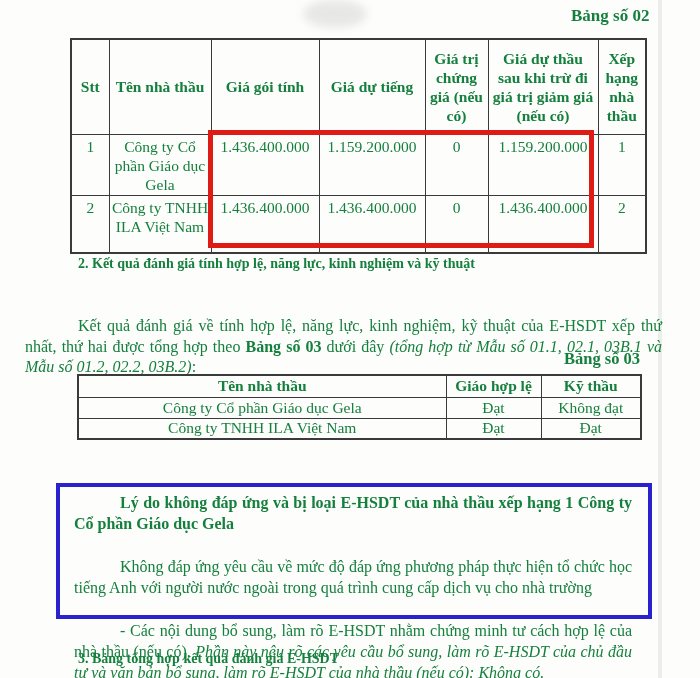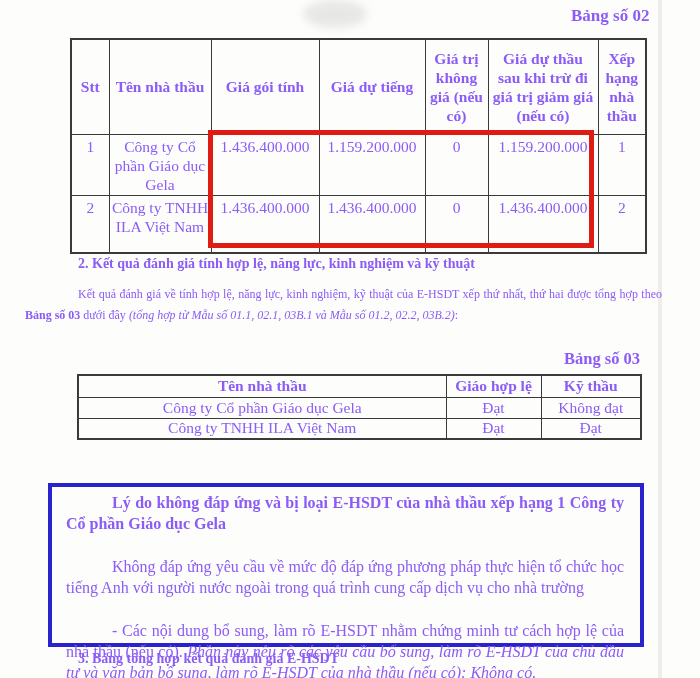--- a/index.html
+++ b/index.html
@@ -1,20 +1,20 @@
 <!DOCTYPE html>
 <html lang="vi"><head>
 <meta charset="utf-8">
 <style>
   * { margin:0; padding:0; box-sizing:border-box; }
   body { background:#fdfdfc; }
   .page {
     position:relative; width:700px; height:678px;
     background:#fdfdfc; overflow:hidden;
-    font-family:"Liberation Serif", serif; color:#8b5cf6;
+    font-family:"Liberation Serif", serif; color:#15803d;
   }
   .smudge {
     position:absolute; left:303px; top:0; width:64px; height:28px;
     background:#c8c8c4; opacity:.4; filter:blur(4px); border-radius:50%;
   }
   .scan-streak {
     position:absolute; left:658px; top:0; width:4px; height:678px;
     background:#e9e9e5; opacity:.8;
   }
   .banner { position:absolute; font-weight:bold; font-size:17px; white-space:nowrap; }
@@ -33,33 +33,33 @@
 
   .red-overlay {
     position:absolute; left:208px; top:130px; width:386px; height:118px;
     border:5px solid #de1c15; pointer-events:none;
   }
 
   .h-num { position:absolute; font-weight:bold; font-size:14px; white-space:nowrap; }
   .h2 { left:78px; top:256px; }
   .h3 { left:78px; top:651px; }
 
-  .para { position:absolute; left:25px; width:637px; font-size:12px; line-height:20.5px;
-          text-align:justify; text-indent:53px; }
+  .para { position:absolute; left:25px; width:637px; font-size:16px; line-height:20.5px;
+          text-align:justify; text-indent:53px;margin-top:32px; }
   .para-2 { top:284px; }
   .para-tm { top:444px; line-height:20px; }
 
   .tbl-03 { left:77px; top:374px; width:563px; border:2px solid #3a3a3a; }
   .tbl-03 th, .tbl-03 td { border:1px solid #3a3a3a; text-align:center; vertical-align:middle;
                            font-size:15.5px; padding:0 2px; }
   .tbl-03 th { font-weight:bold; height:22px; }
   .tbl-03 td { height:21px; }
 
   .blue-box {
-    position:absolute; left:48px; top:483px; width:596px; height:164px;
+    position:absolute; left:56px; top:483px; width:596px; height:136px;
     border:4px solid #2a22cc; padding:5px 16px 16px 14px; background:transparent;
   }
   .blue-box p { font-size:16px; line-height:21px; text-align:justify; text-indent:46px; }
   .blue-box p + p { margin-top:22px; }
 
   .seg-normal { font-style:normal; font-weight:normal; }
   .seg-bold { font-weight:bold; }
   .seg-italic { font-style:italic; }
 </style>
 </head>
@@ -81,21 +81,21 @@
         <col style="width:63px">
         <col style="width:110px">
         <col style="width:48px">
     </colgroup>
     <tbody>
         <tr class="hdr">
       <th>Stt</th>
       <th>Tên nhà thầu</th>
       <th>Giá gói tính</th>
       <th>Giá dự tiếng</th>
-      <th>Giá trị không giá (nếu có)</th>
+      <th>Giá trị chứng giá (nếu có)</th>
       <th>Giá dự thầu sau khi trừ đi giá trị giảm giá (nếu có)</th>
       <th>Xếp hạng nhà thầu</th>
     </tr>
     <tr class="r1">
       <td>1</td>
       <td>Công ty Cổ phần Giáo dục Gela</td>
       <td>1.436.400.000</td>
       <td>1.159.200.000</td>
       <td>0</td>
       <td>1.159.200.000</td>

